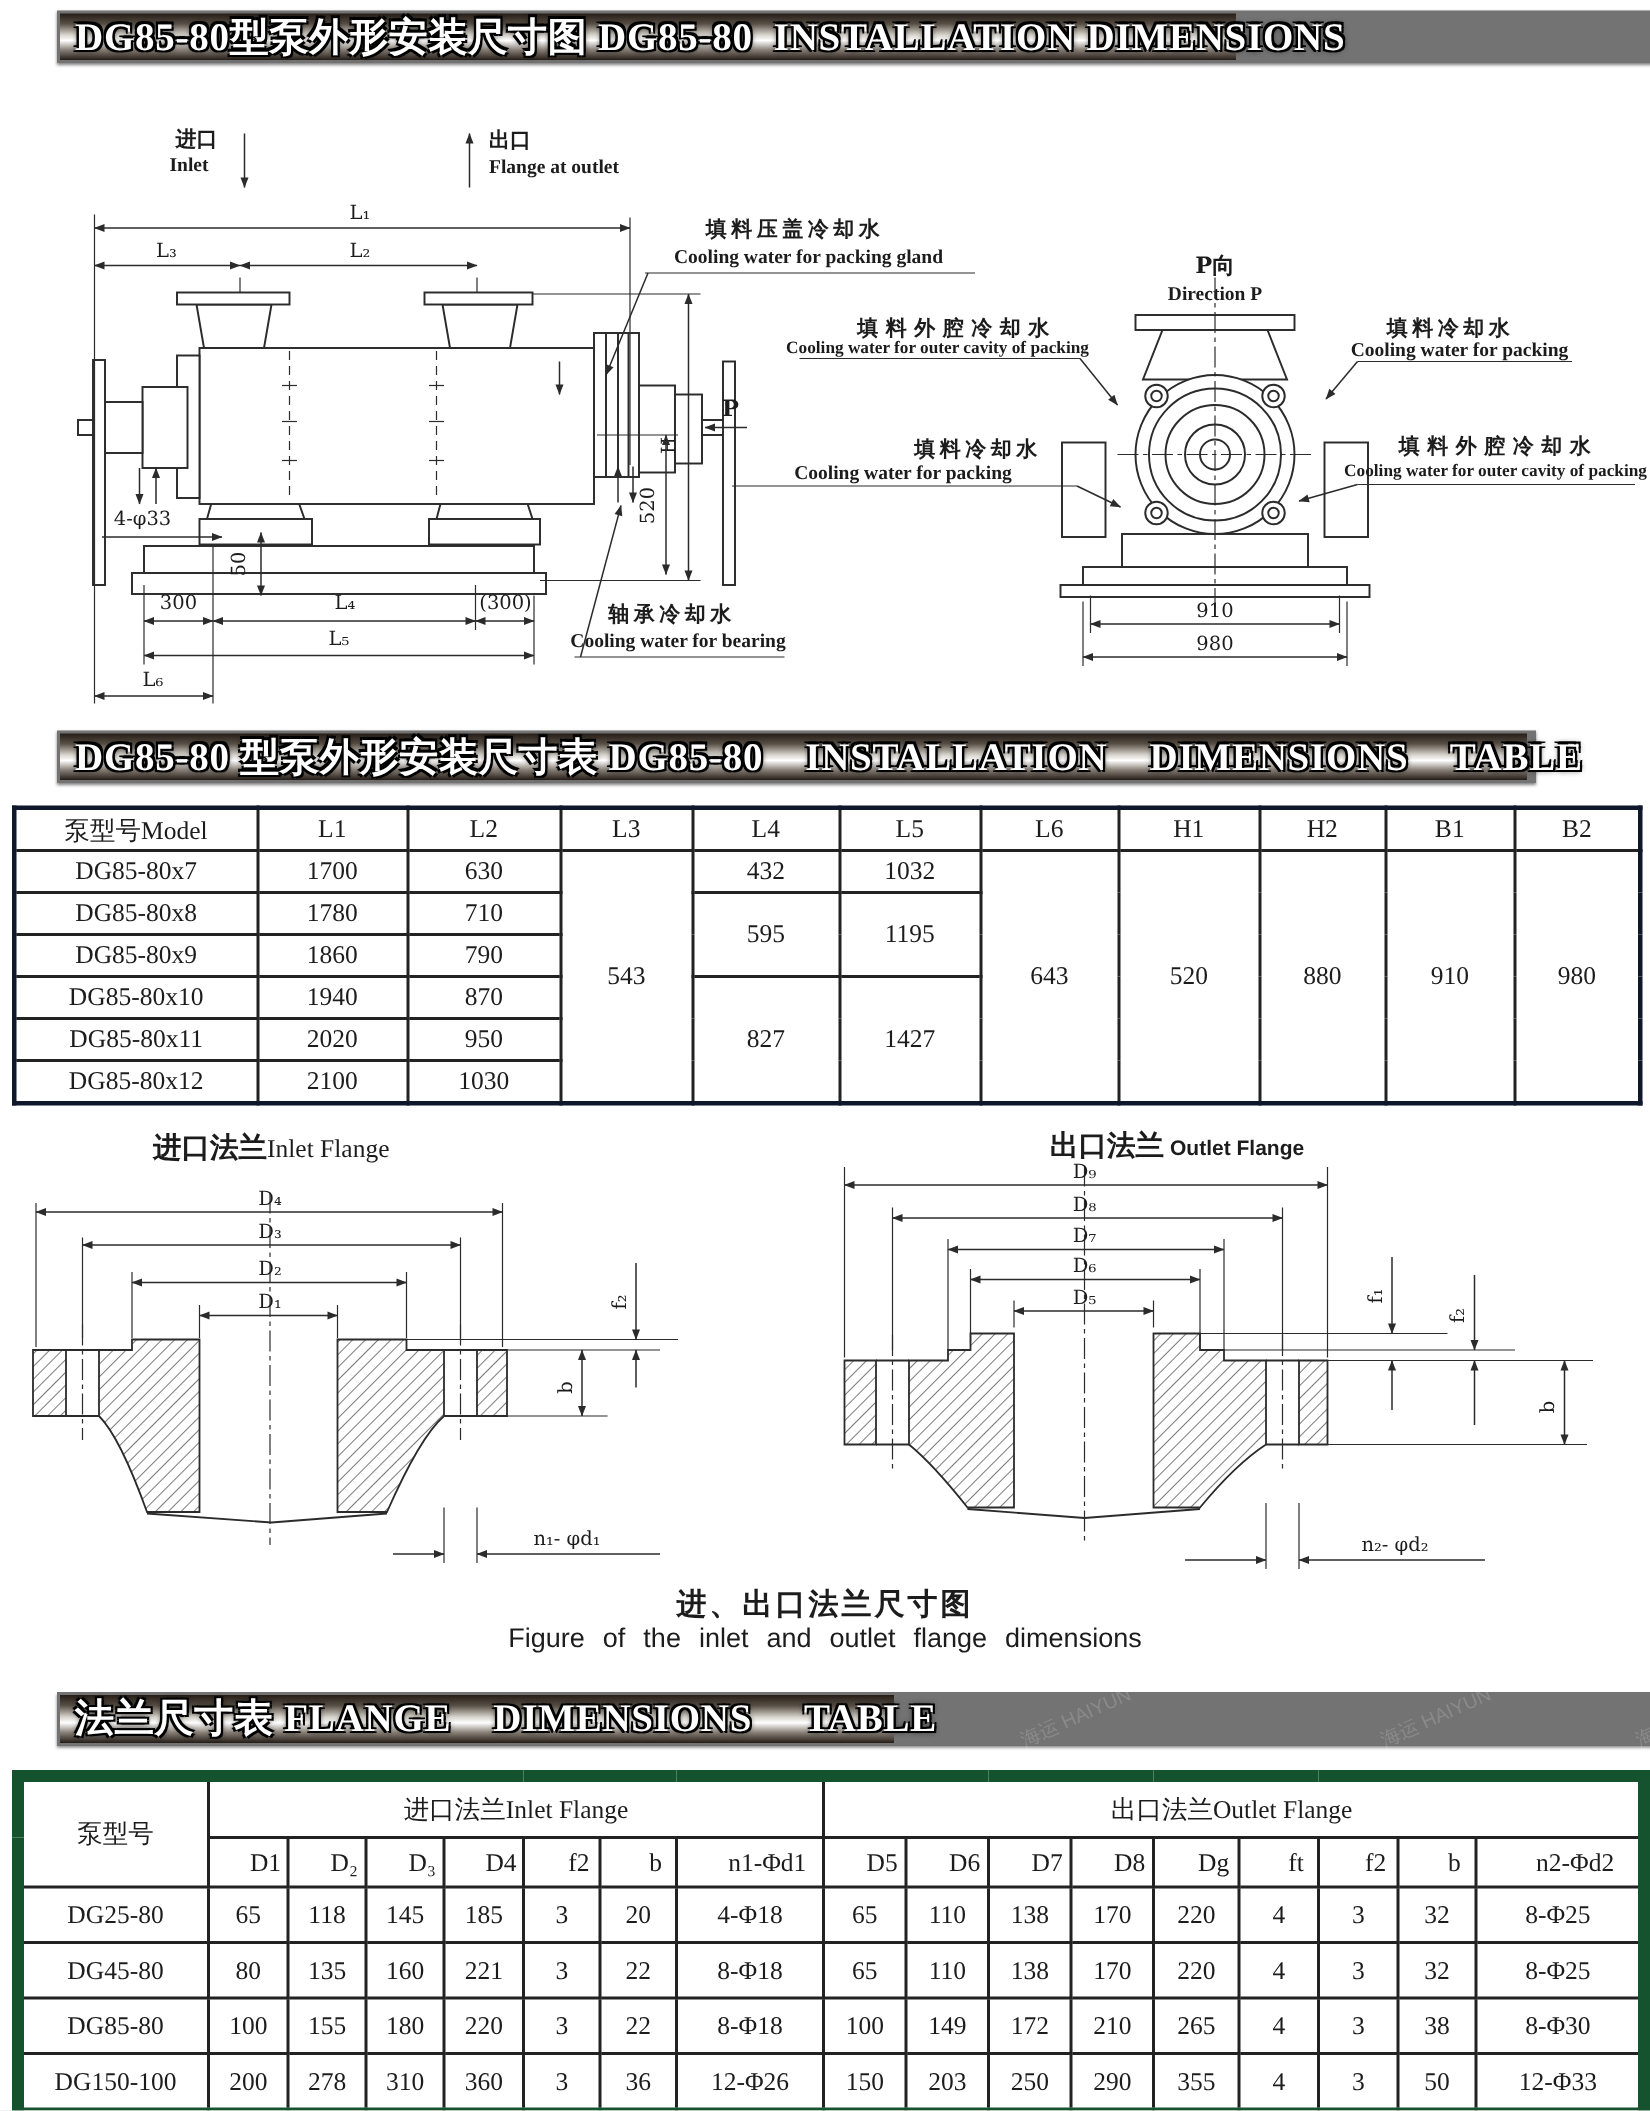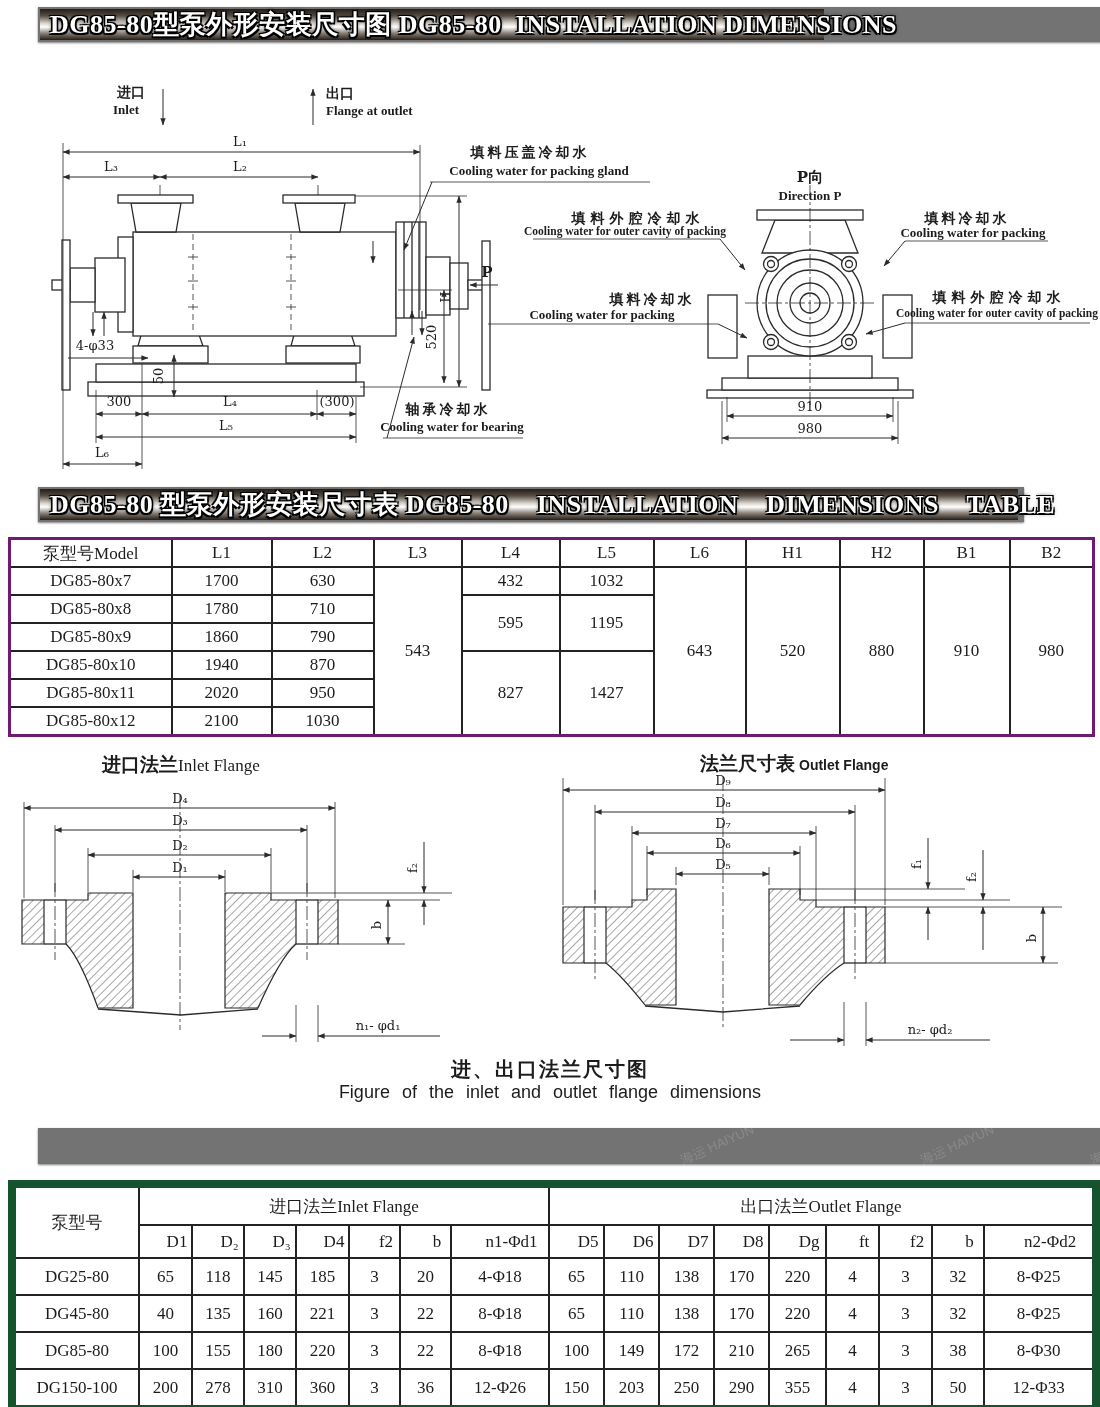--- a/index.html
+++ b/index.html
@@ -235,21 +235,21 @@
       <line class="dim" x1="905" y1="278" x2="866" y2="289" marker-end="url(#ar)"></line>
     </g>
   </svg>
 
   <div class="bar" style="left:2px;top:487px;width:986px;height:35px;">
     <div class="band" style="width:978px;">
       <span>DG85-80 型泵外形安装尺寸表 DG85-80    INSTALLATION    DIMENSIONS    TABLE</span>
     </div>
   </div>
 
-  <table class="t1" style="border:3px solid #701a75;">
+  <table class="t1" style="border:3px solid #0f172a;">
     <colgroup>
       <col style="width:162px">
         <col style="width:100px">
         <col style="width:102px">
         <col style="width:88px">
       <col style="width:98px">
         <col style="width:94px">
         <col style="width:92px">
         <col style="width:94px">
       <col style="width:84px">
@@ -312,21 +312,21 @@
       <td>2100</td>
       <td>1030</td>
     </tr>
     </tbody>
   </table>
 
   <div class="fl-title" style="left:102px;top:752px;">
     <span class="fl-cn">进口法兰</span><span class="fl-en-serif">Inlet Flange</span>
   </div>
   <div class="fl-title" style="left:700px;top:751px;">
-    <span class="fl-cn">法兰尺寸表</span> <span class="fl-en-sans">Outlet Flange</span>
+    <span class="fl-cn">出口法兰</span> <span class="fl-en-sans">Outlet Flange</span>
   </div>
 
   <svg viewBox="0 -12 1100 292" style="top:768px;width:1100px;height:292px;">
     <defs>
       <marker id="ar2" viewBox="0 0 10 10" refX="9.5" refY="5" markerWidth="11" markerHeight="7" orient="auto-start-reverse">
         <path d="M0,1.2 L10,5 L0,8.8 Z" fill="#2b2b2b"></path>
       </marker>
       <pattern id="hatch" width="6" height="6" patternUnits="userSpaceOnUse" patternTransform="rotate(45)">
         <line x1="0" y1="0" x2="0" y2="6" stroke="#3a3a3a" stroke-width="0.9"></line>
       </pattern>
@@ -434,20 +434,23 @@
       <text class="dt" x="930" y="254" text-anchor="middle">n₂- φd₂</text>
       <line class="dim" x1="790" y1="260" x2="844" y2="260" marker-end="url(#ar2)"></line>
       <line class="dim" x1="990" y1="260" x2="866" y2="260" marker-end="url(#ar2)"></line>
     </g>
   </svg>
 
   <div class="cap cap-en" style="top:1082px;">Figure of the inlet and outlet flange dimensions</div>
   <div class="cap cap-cn" style="top:1056px;">进、出口法兰尺寸图</div>
 
   <div class="bar" style="left:2px;top:1128px;width:1094px;height:36px;">
+    <div class="band" style="width:556px;">
+      <span>法兰尺寸表 FLANGE    DIMENSIONS     TABLE</span>
+    </div>
     <span class="wm" style="left:640px;top:8px;">海运 HAIYUN</span>
     <span class="wm" style="left:880px;top:8px;">海运 HAIYUN</span>
     <span class="wm" style="left:1050px;top:8px;">海运 HAIYUN</span>
   </div>
 
   <table class="t2" style="border:8px solid #14532d;">
     <colgroup>
       <col style="width:127px">
       <col style="width:53px">
         <col style="width:52px">
@@ -504,21 +507,21 @@
       <td>138</td>
       <td>170</td>
       <td>220</td>
       <td>4</td>
       <td>3</td>
       <td>32</td>
       <td>8-Φ25</td>
     </tr>
     <tr class="dr">
       <td>DG45-80</td>
-      <td>40</td>
+      <td>80</td>
       <td>135</td>
       <td>160</td>
       <td>221</td>
       <td>3</td>
       <td>22</td>
       <td>8-Φ18</td>
       <td>65</td>
       <td>110</td>
       <td>138</td>
       <td>170</td>

